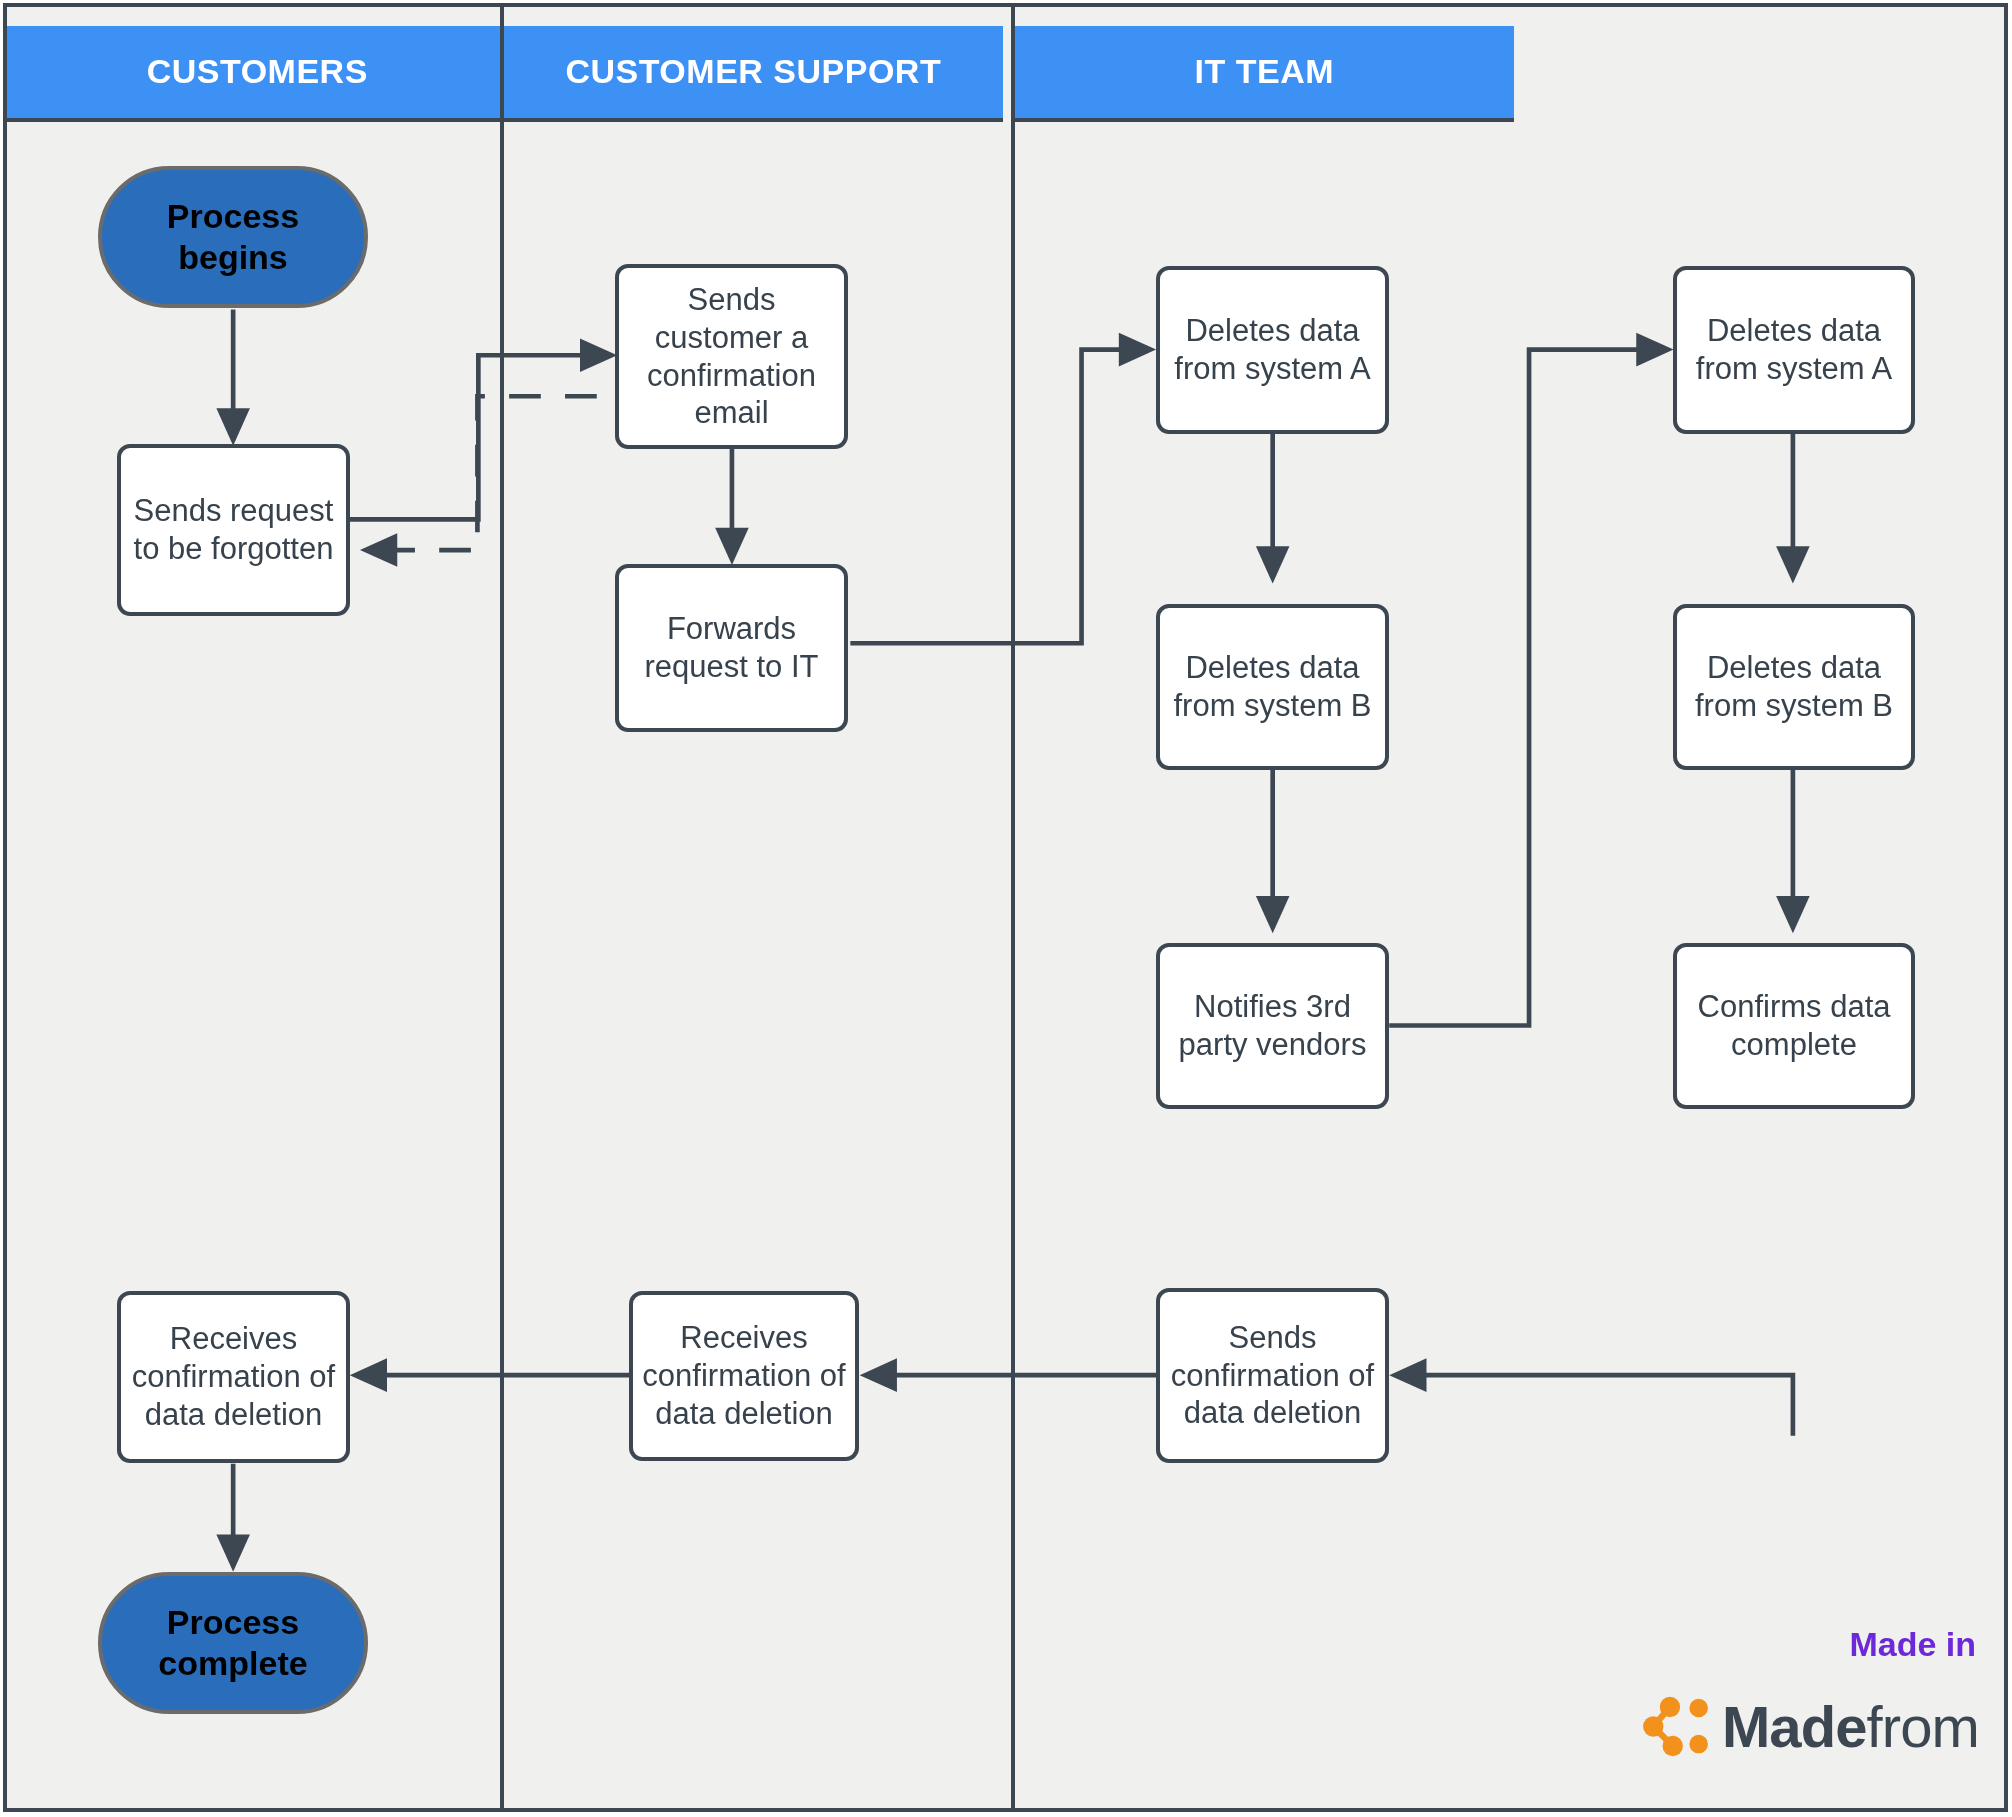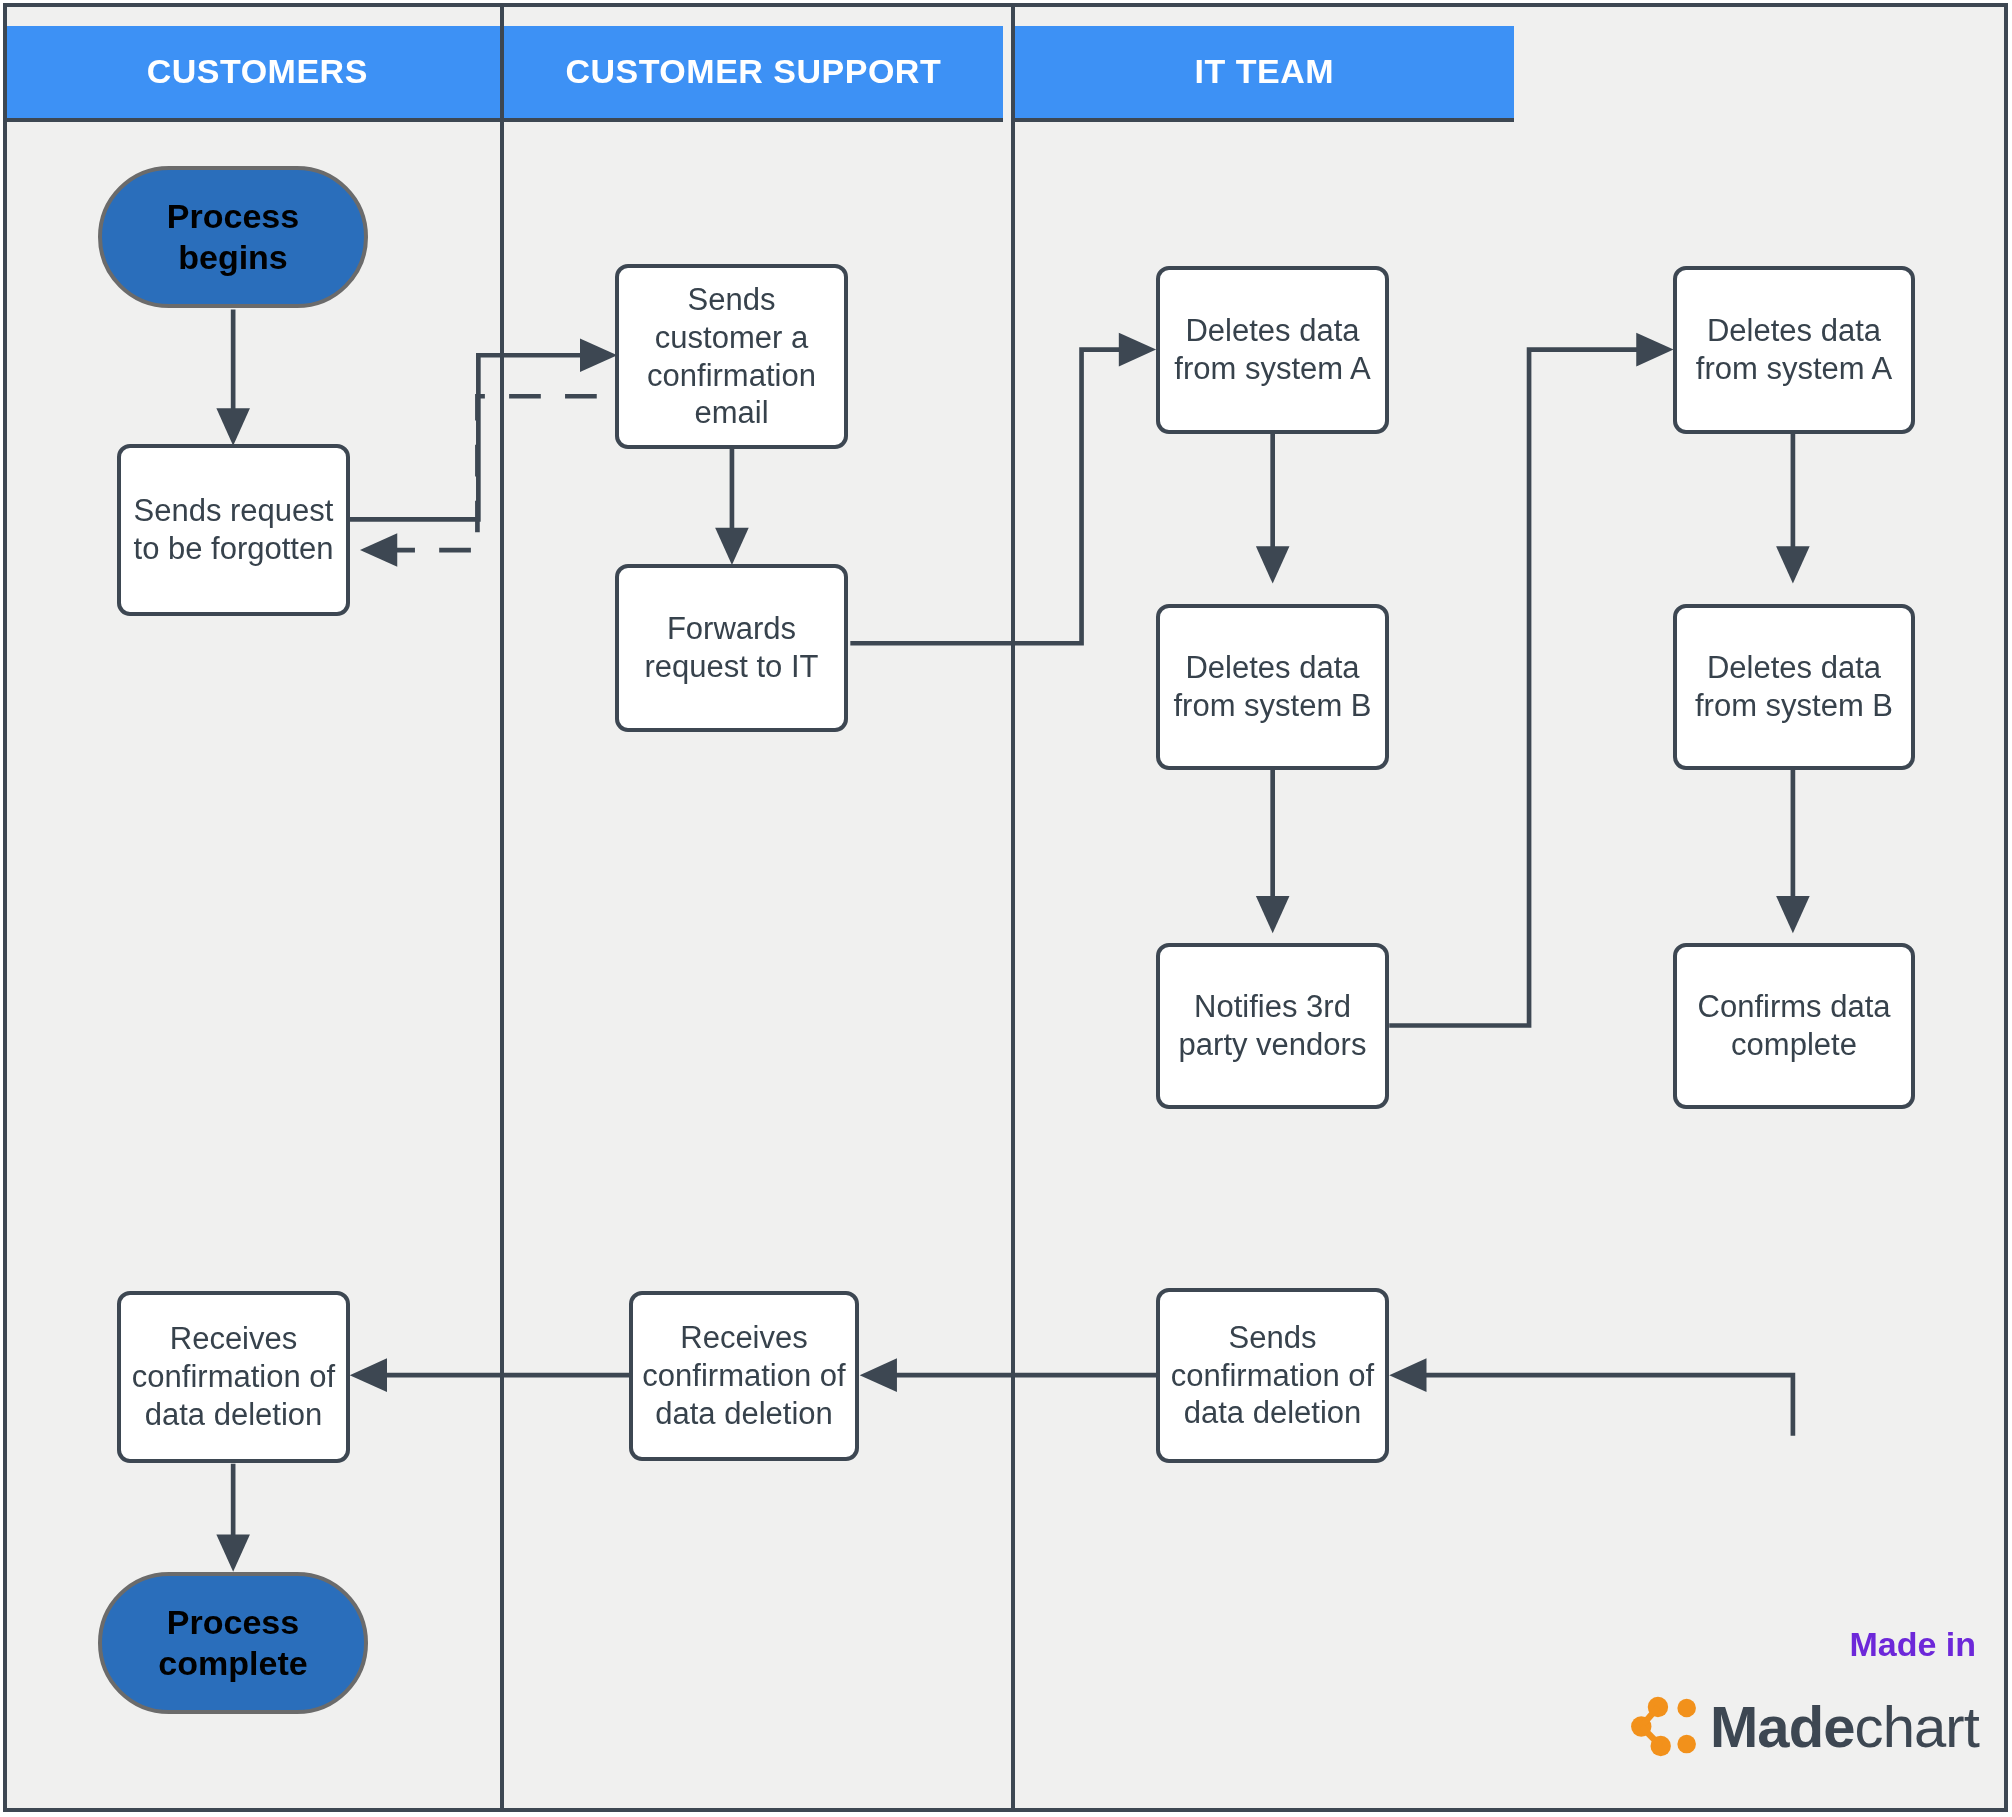--- a/index.html
+++ b/index.html
@@ -189,16 +189,16 @@
   <div id="logo">
     <svg width="67" height="63" viewBox="0 0 72 68">
       <circle cx="30" cy="13" r="11" fill="#f2911b"></circle>
       <circle cx="61" cy="14" r="10" fill="#f2911b"></circle>
       <circle cx="12" cy="34" r="11" fill="#f2911b"></circle>
       <circle cx="33" cy="55" r="11" fill="#f2911b"></circle>
       <circle cx="61" cy="53" r="10" fill="#f2911b"></circle>
       <path d="M12,34 L30,13" stroke="#f2911b" stroke-width="7" fill="none"></path>
       <path d="M12,34 L33,55" stroke="#f2911b" stroke-width="7" fill="none"></path>
     </svg>
-    <div class="wordmark"><b>Made</b><i>chart</i></div>
+    <div class="wordmark"><b>Made</b><i>from</i></div>
   </div>
 </div>
 
 
 </body></html>

